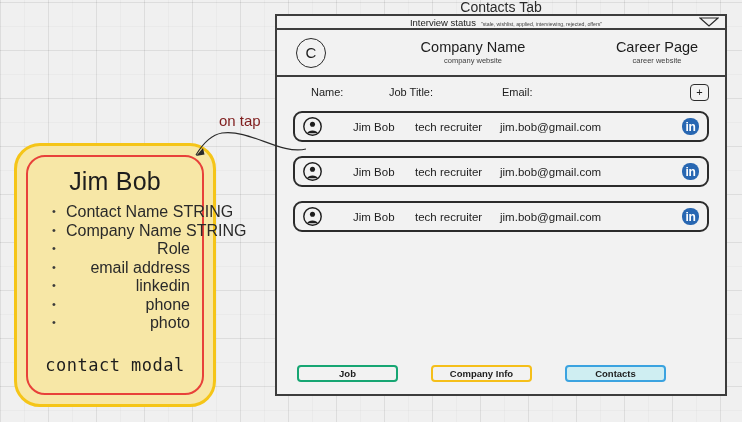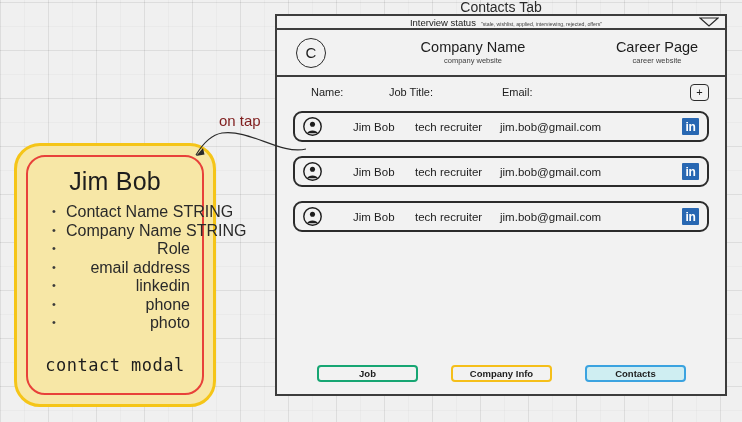--- a/index.html
+++ b/index.html
@@ -249,41 +249,41 @@
   }
   .row-name      { position: absolute; left: 58px; font-size: 11.5px; color: #1d1d1d; }
   .row-job-title { position: absolute; left: 120px; font-size: 11.5px; color: #1d1d1d; }
   .row-email     { position: absolute; left: 205px; font-size: 11.5px; color: #1d1d1d; }
   .linkedin-icon {
     position: absolute;
     right: 8px;
     width: 17px;
     height: 17px;
     background: #2867B2;
-    border-radius: 1px;
+    border-radius: 8px;
     color: #ffffff;
     font-size: 12px;
     font-weight: bold;
     display: flex;
     align-items: center;
     justify-content: center;
     letter-spacing: -0.3px;
     cursor: pointer;
   }
 
   
   #tab-bar {
     position: absolute;
     left: 0; right: 0;
     bottom: 0;
     height: 41px;
     display: flex;
     align-items: center;
     gap: 33px;
-    padding-left: 40px;
+    padding-left: 20px;
   }
   .tab-button {
     width: 101px;
     height: 17px;
     border-radius: 4px;
     display: flex;
     align-items: center;
     justify-content: center;
     font-size: 9.5px;
     font-weight: bold;

